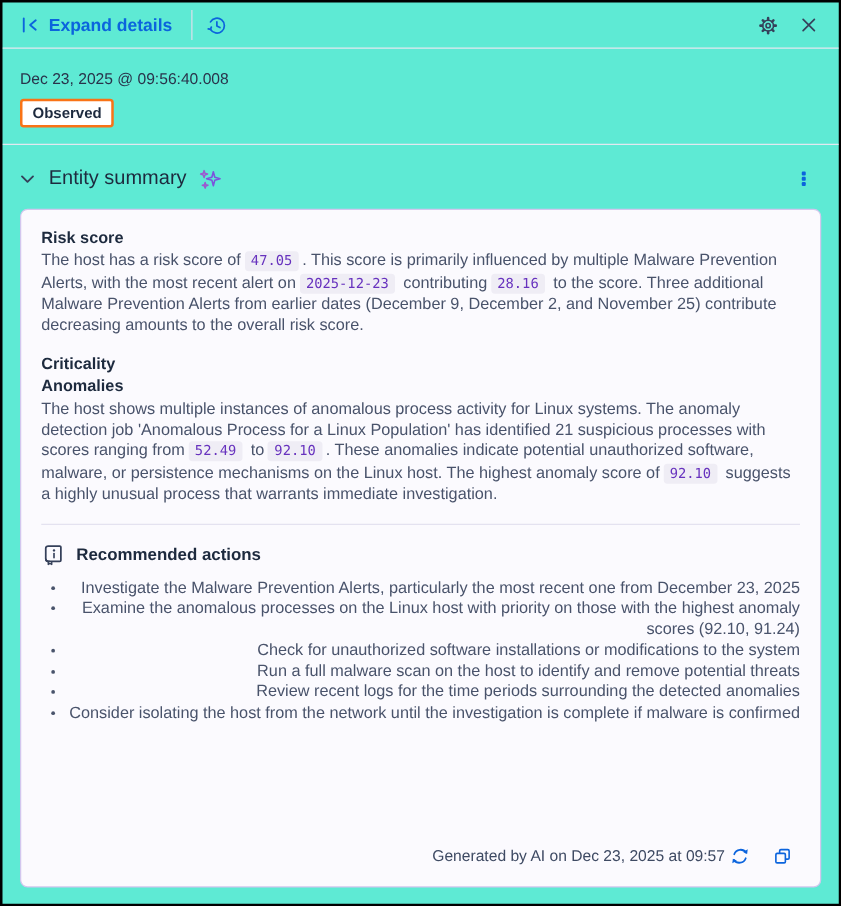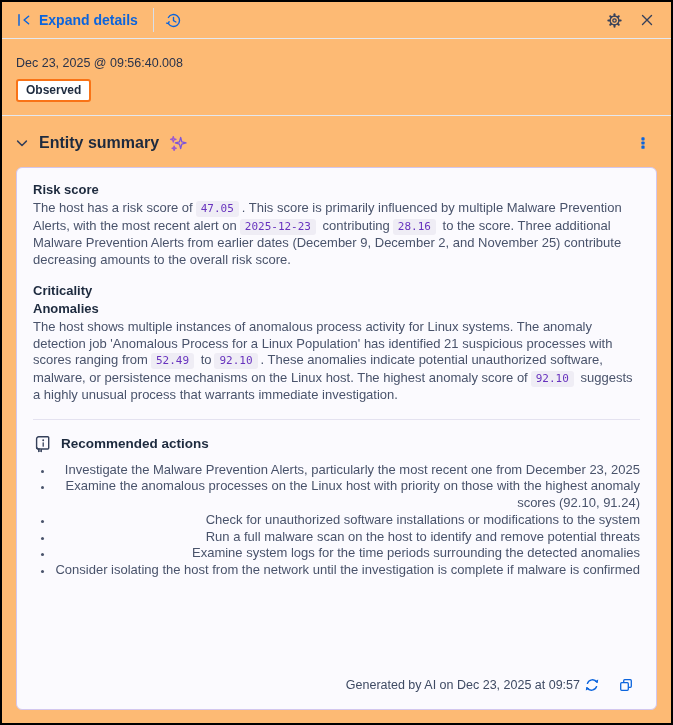--- a/index.html
+++ b/index.html
@@ -1,18 +1,18 @@
 <!DOCTYPE html>
 <html><head>
 <meta charset="utf-8">
 <style>
   * { box-sizing: border-box; }
   html,body { margin:0; padding:0; background:#fff; }
   .page {
-    width:673px; height:725px; border:2px solid #000; background:#fdba74;
+    width:673px; height:725px; border:2px solid #000; background:#5eead4;
     font-family:"Liberation Sans", sans-serif; display:flex; flex-direction:column;
     overflow:hidden; position:relative;
   }
   
   .flyout-header{
     display:flex; align-items:center; justify-content:space-between;
     height:37px; padding:0 12px 0 8px; border-bottom:1px solid #E3E8F0; flex-shrink:0;
   }
   .hgroup{ display:flex; align-items:center; }
   .expand-btn{
@@ -29,21 +29,21 @@
   .host-link{ display:flex; align-items:center; gap:7px; text-decoration:none; cursor:pointer; }
   .host-title{ font-size:20px; font-weight:700; color:#0B64DD; letter-spacing:-0.2px; }
   .badge{
     display:inline-block; margin-top:9px; padding:2px 8px 3px 8px; font-size:12px; font-weight:600;
     color:#1D2A3E; background:#fff; border:2px solid #f97316; border-radius:3px;
   }
   hr.full{ border:none; border-top:1px solid #E3E8F0; margin:13px 0 0 0; }
   
   .summary-head{ display:flex; align-items:center; justify-content:space-between; padding:15px 16px 0 12px; flex-shrink:0; }
   .summary-toggle{ display:flex; align-items:center; gap:9px; background:none; border:none; cursor:pointer; padding:0; font-family:inherit; }
-  .summary-title{ font-size:16px; font-weight:700; color:#1D2A3E; }
+  .summary-title{ font-size:16px; font-weight:400; color:#1D2A3E; }
   
   .panel{
     margin:12px 14px 13px 14px; border:1px solid #D2C6EE; background:#FBFAFE;
     border-radius:6px; padding:14px 16px 12px 16px; flex:1; display:flex; flex-direction:column; overflow:hidden;
   }
   .sec-heading{ font-size:13px; font-weight:700; color:#1D2A3E; margin:0 0 3px 0; }
   .sec-para{ font-size:13px; line-height:16.5px; color:#49536B; margin:0 0 15px 0; }
   .chip{
     font-family:"DejaVu Sans Mono", monospace; font-size:11px; font-weight:400; color:#6732BE;
     background:#EFEDF5; border-radius:3px; padding:1px 5px 2px 5px; margin:0 3px;
@@ -181,21 +181,21 @@
             <circle cx="10.2" cy="6.3" r="0.95" fill="#35405A"></circle>
           </svg>
       </span>
       <span class="rec-title">Recommended actions</span>
     </div>
     <ul class="rec-list">
         <li>Investigate the Malware Prevention Alerts, particularly the most recent one from December 23, 2025</li>
         <li>Examine the anomalous processes on the Linux host with priority on those with the highest anomaly scores (92.10, 91.24)</li>
         <li>Check for unauthorized software installations or modifications to the system</li>
         <li>Run a full malware scan on the host to identify and remove potential threats</li>
-        <li>Examine system logs for the time periods surrounding the detected anomalies</li>
+        <li>Review recent logs for the time periods surrounding the detected anomalies</li>
         <li>Consider isolating the host from the network until the investigation is complete if malware is confirmed</li>
       </ul>
 
     <div class="panel-footer">
       <span class="gen-text">Generated by AI on Dec 23, 2025 at 09:57</span>
       <div class="footer-icons">
         <button class="icon-btn">
           <span style="display:flex">
             <svg width="16" height="16" viewBox="0 0 16 16">
                 <g stroke="#0B64DD" stroke-width="1.4" fill="none" stroke-linecap="round">

